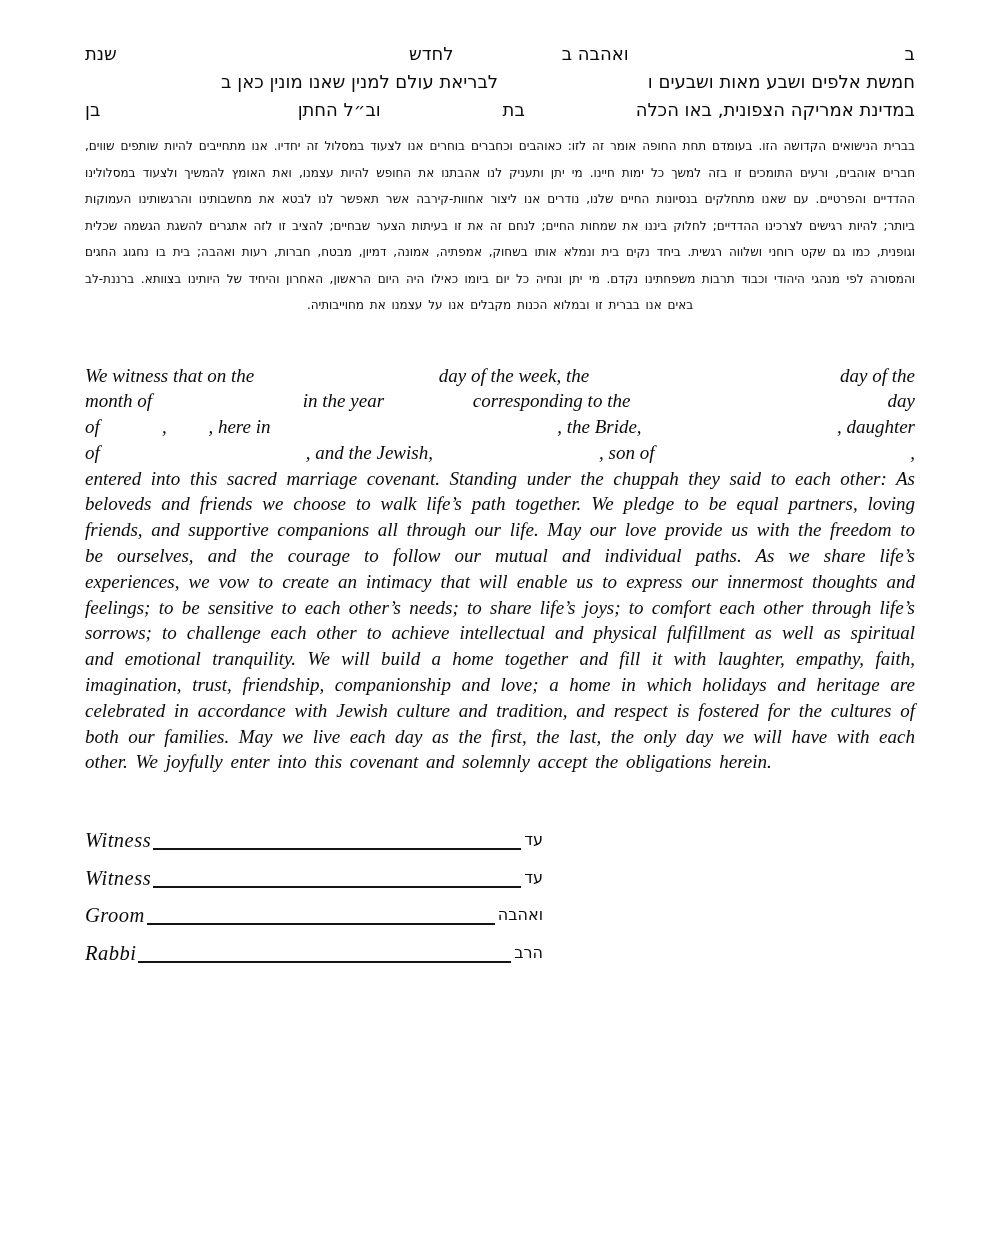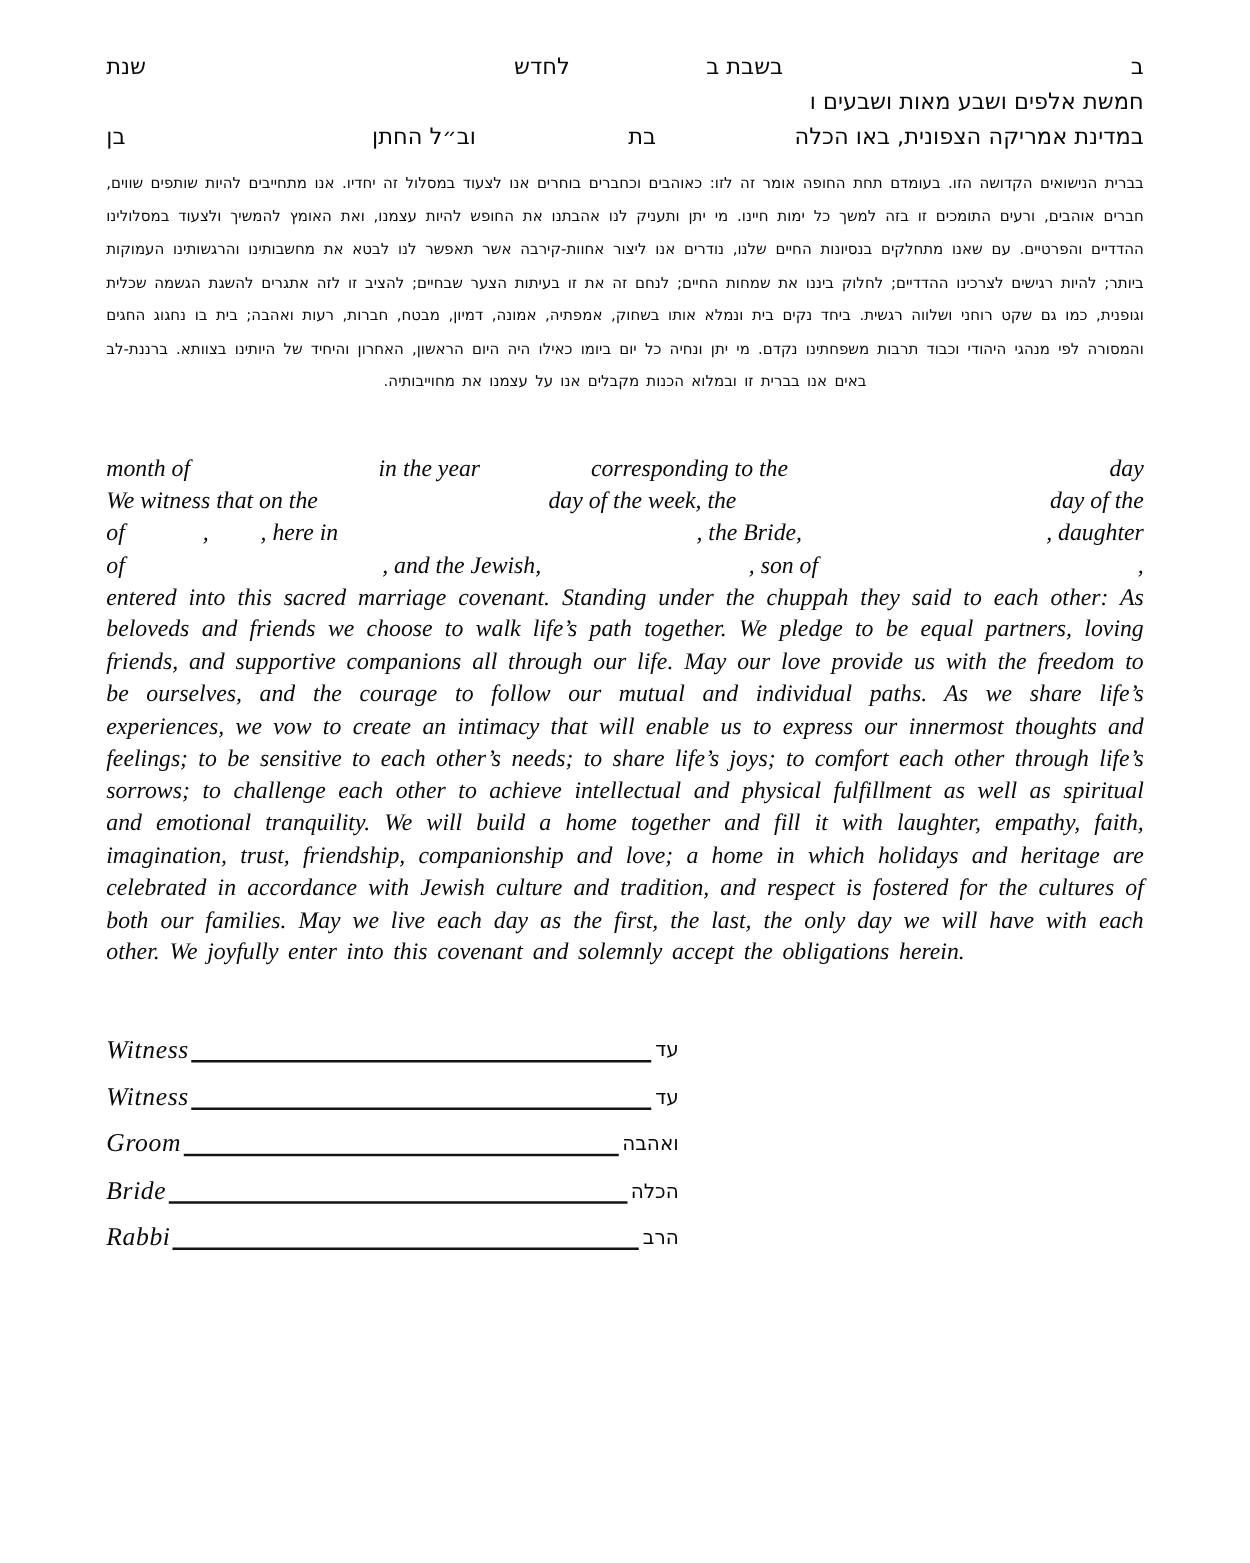--- a/index.html
+++ b/index.html
@@ -92,60 +92,61 @@
 </style>
 </head>
 <body>
 
 <div class="page">
 
   <section class="heb">
     <div class="heb-line">
       <span>ב</span>
       <span class="blank" style="flex-grow:2.55"></span>
-      <span>בשבת ב</span>
+      <span>ואהבה ב</span>
       <span class="blank" style="flex-grow:1"></span>
       <span>לחדש</span>
       <span class="blank" style="flex-grow:2.7"></span>
       <span>שנת</span>
     </div>
     <div class="heb-line">
       <span>חמשת אלפים ושבע מאות ושבעים ו</span>
       <span class="blank" style="flex-grow:1.1"></span>
+      <span>לבריאת עולם למנין שאנו מונין כאן ב</span>
       <span class="blank" style="flex-grow:1"></span>
     </div>
     <div class="heb-line">
       <span>במדינת אמריקה הצפונית, באו הכלה</span>
       <span class="blank" style="flex-grow:0.91"></span>
       <span>בת</span>
       <span class="blank" style="flex-grow:1"></span>
       <span>וב״ל החתן</span>
       <span class="blank" style="flex-grow:1.62"></span>
       <span>בן</span>
     </div>
   </section>
 
   <p class="heb heb-body">בברית הנישואים הקדושה הזו. בעומדם תחת החופה אומר זה לזו: כאוהבים וכחברים בוחרים אנו לצעוד במסלול זה יחדיו. אנו מתחייבים להיות שותפים שווים, חברים אוהבים, ורעים התומכים זו בזה למשך כל ימות חיינו. מי יתן ותעניק לנו אהבתנו את החופש להיות עצמנו, ואת האומץ להמשיך ולצעוד במסלולינו ההדדיים והפרטיים. עם שאנו מתחלקים בנסיונות החיים שלנו, נודרים אנו ליצור אחוות-קירבה אשר תאפשר לנו לבטא את מחשבותינו והרגשותינו העמוקות ביותר; להיות רגישים לצרכינו ההדדיים; לחלוק ביננו את שמחות החיים; לנחם זה את זו בעיתות הצער שבחיים; להציב זו לזה אתגרים להשגת הגשמה שכלית וגופנית, כמו גם שקט רוחני ושלווה רגשית. ביחד נקים בית ונמלא אותו בשחוק, אמפתיה, אמונה, דמיון, מבטח, חברות, רעות ואהבה; בית בו נחגוג החגים והמסורה לפי מנהגי היהודי וכבוד תרבות משפחתינו נקדם. מי יתן ונחיה כל יום ביומו כאילו היה היום הראשון, האחרון והיחיד של היותינו בצוותא. ברננת-לב באים אנו בברית זו ובמלוא הכנות מקבלים אנו על עצמנו את מחוייבותיה.</p>
 
   <section class="eng eng-section">
     <div class="eng-line">
+      <span>We witness that on the</span>
+      <span class="blank" style="flex-grow:1"></span>
+      <span>day of the week, the</span>
+      <span class="blank" style="flex-grow:1.36"></span>
+      <span>day of the</span>
+    </div>
+    <div class="eng-line">
       <span>month of</span>
       <span class="blank" style="flex-grow:1.7"></span>
       <span>in the year</span>
       <span class="blank" style="flex-grow:1"></span>
       <span>corresponding to the</span>
       <span class="blank" style="flex-grow:2.9"></span>
       <span>day</span>
-    </div>
-    <div class="eng-line">
-      <span>We witness that on the</span>
-      <span class="blank" style="flex-grow:1"></span>
-      <span>day of the week, the</span>
-      <span class="blank" style="flex-grow:1.36"></span>
-      <span>day of the</span>
     </div>
     <div class="eng-line">
       <span>of</span>
       <span class="blank" style="flex-grow:1.5"></span>
       <span>,</span>
       <span class="blank" style="flex-grow:1"></span>
       <span>, here in</span>
       <span class="blank" style="flex-grow:6.9"></span>
       <span>, the Bride,</span>
       <span class="blank" style="flex-grow:4.7"></span>
@@ -174,24 +175,19 @@
       <span class="sig-eng">Witness</span>
       <span class="sig-rule"></span>
       <span class="sig-heb">עד</span>
     </div>
     <div class="sig-row">
       <span class="sig-eng">Groom</span>
       <span class="sig-rule"></span>
       <span class="sig-heb">ואהבה</span>
     </div>
     <div class="sig-row">
-      <span class="sig-eng">Bride</span>
-      <span class="sig-rule"></span>
-      <span class="sig-heb">הכלה</span>
-    </div>
-    <div class="sig-row">
       <span class="sig-eng">Rabbi</span>
       <span class="sig-rule"></span>
       <span class="sig-heb">הרב</span>
     </div>
   </section>
 
 </div>
 
 </body></html>

